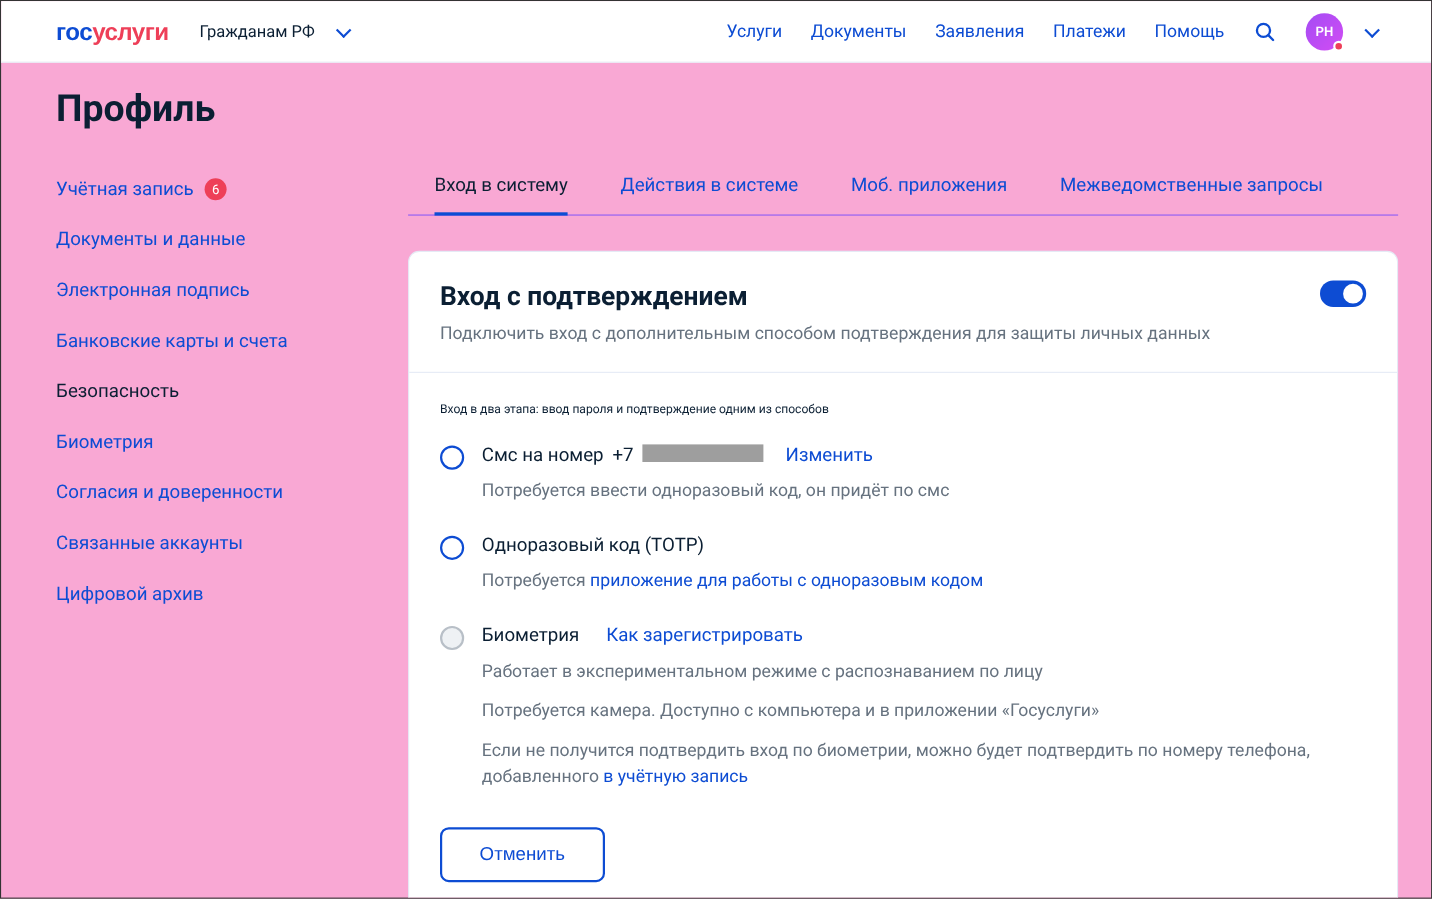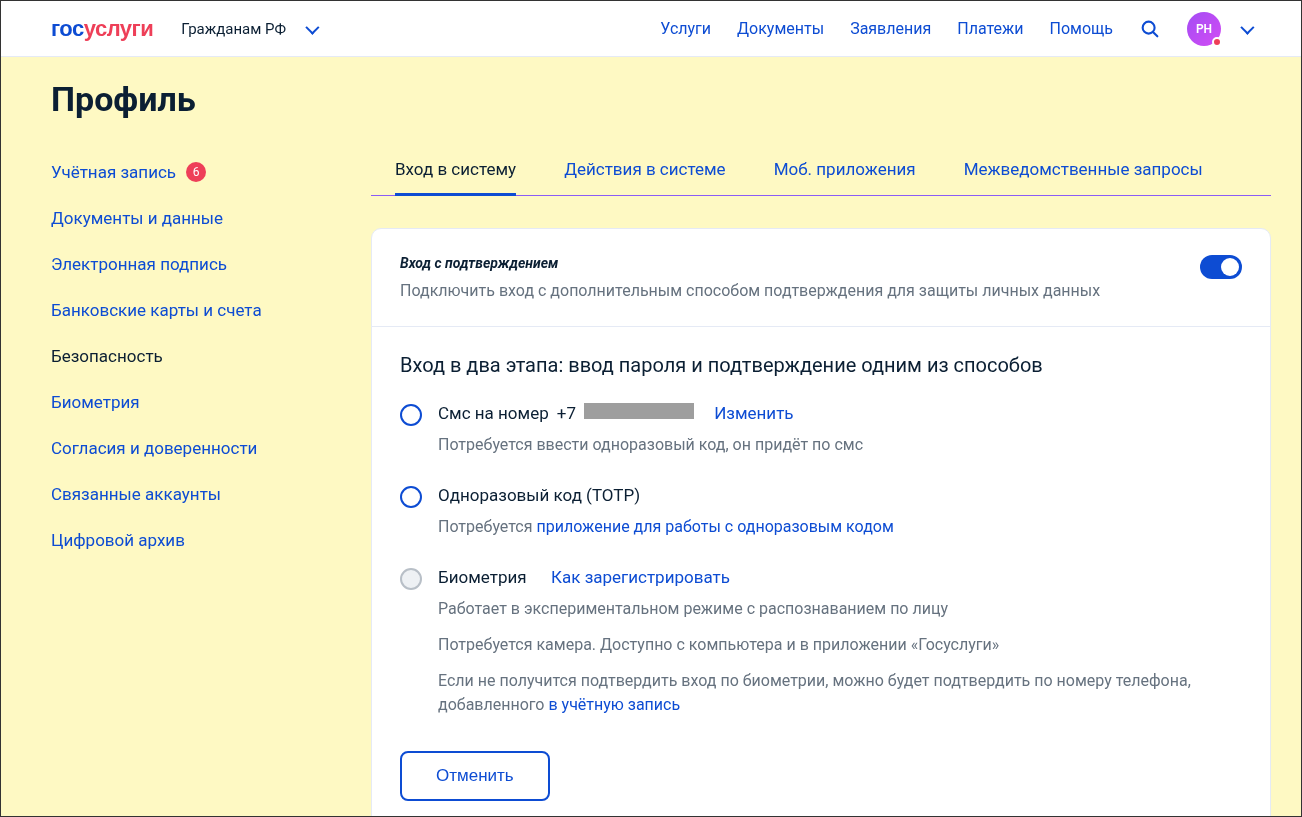--- a/index.html
+++ b/index.html
@@ -8,21 +8,21 @@
     background: #fff;
     color: #0b1f33;
     font-size: 16px;
   }
   .frame {
     width: 1302px;
     height: 817px;
     border: 1px solid #333;
     position: relative;
     overflow: hidden;
-    background: #fef9c3;
+    background: #f9a8d4;
   }
 
   
   .header {
     height: 56px;
     background: #fff;
     display: flex;
     align-items: center;
     padding: 0 50px;
     border-bottom: 1px solid #e5eaf5;
@@ -170,24 +170,23 @@
     border: 1px solid #e5eaf5;
     border-radius: 10px;
     padding: 26px 28px 30px;
   }
   .card-head {
     display: flex;
     align-items: flex-start;
     justify-content: space-between;
   }
   .card-title {
-    font-size: 14px;
+    font-size: 24px;
     font-weight: 700;
     color: #0b1f33;
-    font-style: italic;
   }
   .card-desc {
     color: #66727f;
     font-size: 16px;
     margin-top: 10px;
   }
   .toggle {
     width: 42px; height: 24px;
     background: #0d4cd3;
     border-radius: 12px;
@@ -204,21 +203,21 @@
   }
 
   .divider {
     height: 1px;
     background: #e5eaf5;
     margin: 26px -28px;
   }
 
   .method-intro {
     color: #0b1f33;
-    font-size: 20px;
+    font-size: 11px;
     margin-bottom: 26px;
   }
 
   .option {
     display: flex;
     gap: 16px;
     margin-bottom: 28px;
   }
   .option:last-of-type { margin-bottom: 0; }
   .radio {

